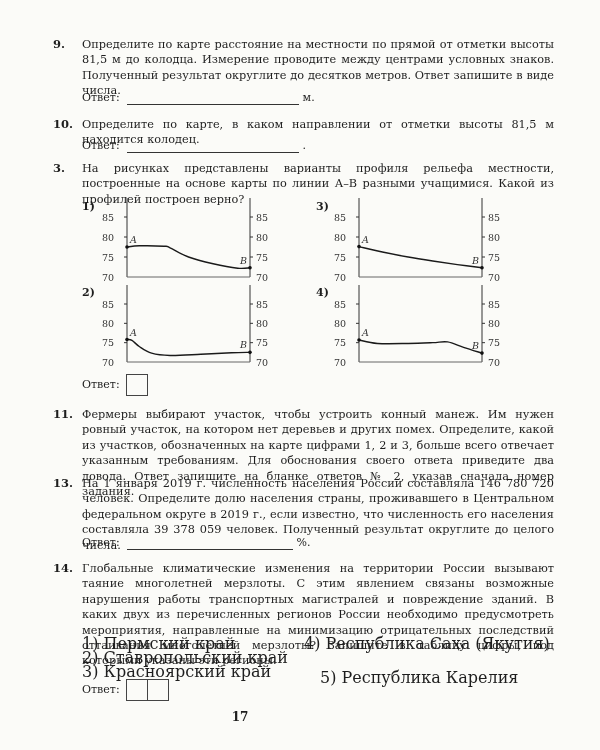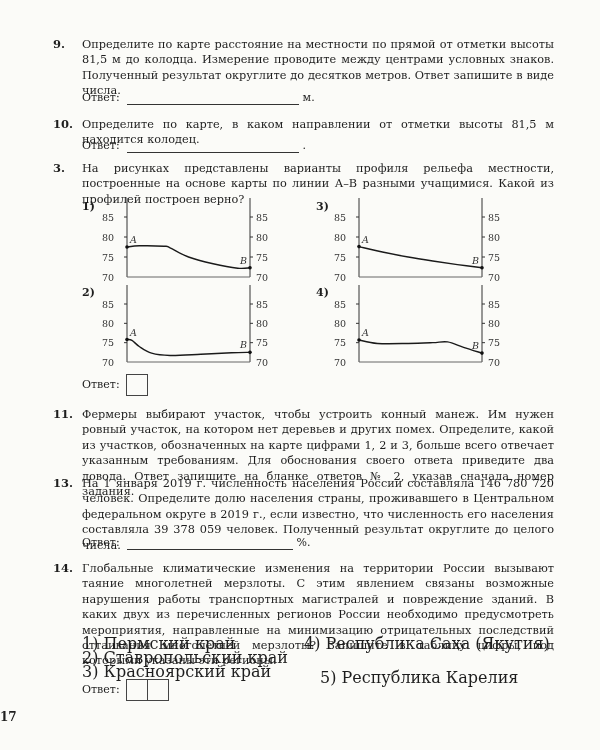--- a/index.html
+++ b/index.html
@@ -7,21 +7,21 @@
        font-family:"DejaVu Serif","Liberation Serif",serif;color:#1e1e1e;font-size:11.3px;}
   .abs{position:absolute;}
   .qnum{position:absolute;font-weight:bold;font-size:11.5px;}
   .qtext{position:absolute;left:82px;width:472px;line-height:15.4px;text-align:justify;}
   .ans{position:absolute;left:82px;font-size:11px;}
   .line{display:inline-block;border-bottom:1px solid #333;vertical-align:baseline;}
   .box{display:inline-block;width:20px;height:20px;border:1px solid #444;vertical-align:middle;}
   .chartlbl{position:absolute;font-weight:bold;font-size:11px;}
   svg text{font-family:"DejaVu Serif","Liberation Serif",serif;font-size:9.5px;fill:#333;}
   .opt{position:absolute;font-size:16px;}
-  .page{position:absolute;left:0;width:480px;top:710px;font-size:12px;font-weight:bold;}
+  .page{position:absolute;left:0;width:480px;top:710px;text-align:center;font-size:12px;font-weight:bold;}
 </style>
 </head>
 <body>
 
 <div class="qnum" style="left:53px;top:37px;">9.</div>
 <div class="qtext" style="top:37px;">Определите по карте расстояние на местности по прямой от отметки высоты 81,5 м до колодца. Измерение проводите между центрами условных знаков. Полученный результат округлите до десятков метров. Ответ запишите в виде числа.</div>
 <div class="ans" style="top:91px;">
   <span>Ответ:</span>
   <span class="line" style="width:172px;margin-left:4px;">&nbsp;</span>
   <span>м.</span>

